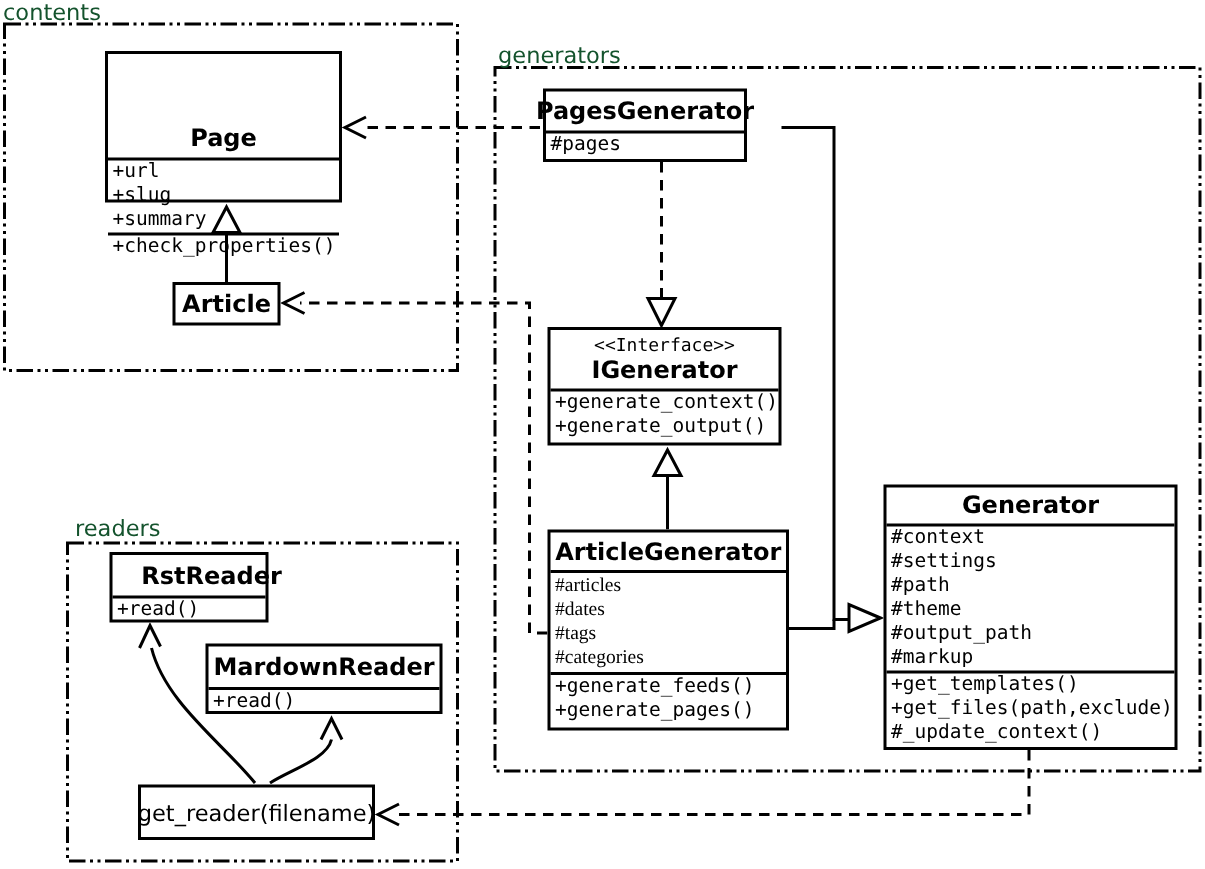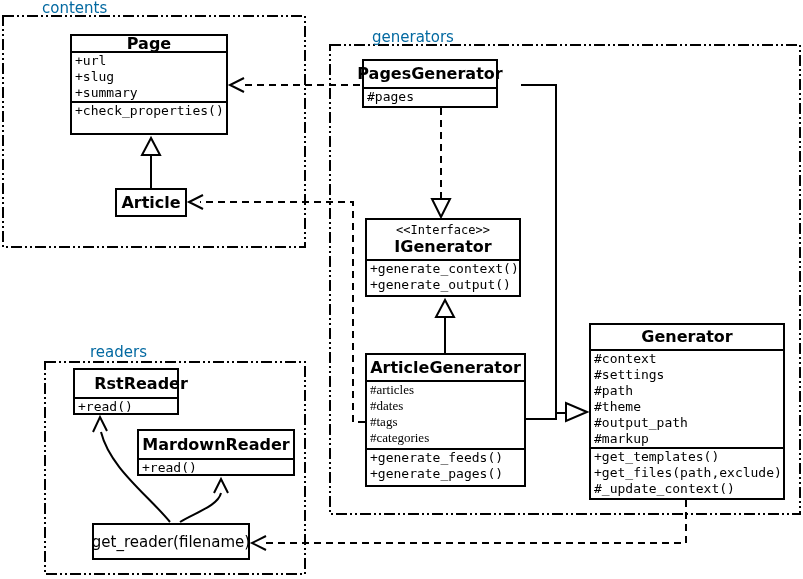--- a/index.html
+++ b/index.html
@@ -1,21 +1,21 @@
 <!DOCTYPE html>
 <html><head>
 <meta charset="utf-8">
 <style>
   html,body{margin:0;padding:0;background:#ffffff;}
   .canvas{
     position:relative;width:803px;height:579px;background:#ffffff;
     font-family:"DejaVu Sans",sans-serif;color:#000;overflow:hidden;
   }
   .overlay{position:absolute;left:0;top:0;width:803px;height:579px;}
-  .pkg-label{position:absolute;font-size:15px;line-height:15px;color:#0369a1;white-space:nowrap;margin-left:40px;}
+  .pkg-label{position:absolute;font-size:15px;line-height:15px;color:#14532d;white-space:nowrap;}
   .cls{
     position:absolute;background:#ffffff;border:2px solid #000;box-sizing:border-box;
     display:flex;flex-direction:column;z-index:2;
   }
   .cls-title{
     flex:none;display:flex;flex-direction:column;align-items:center;justify-content:center;
     font-weight:bold;font-size:16px;line-height:18px;text-align:center;
     border-bottom:2px solid #000;box-sizing:border-box;white-space:nowrap;
   }
   .cls-title.no-divider{border-bottom:none;}
@@ -91,21 +91,21 @@
       <path class="ln" d="M 180,522 C 194,513 218,506 221,493"></path>
       <polyline class="vhead" points="214,493 221,479 228,493"></polyline>
     </g>
   </svg>
 
   <div class="pkg-label" style="left:2px;top:1px;">contents</div>
   <div class="pkg-label" style="left:332px;top:30px;">generators</div>
   <div class="pkg-label" style="left:50px;top:345px;">readers</div>
 
   <div class="cls" style="left:70px;top:34px;width:158px;height:101px;">
-    <div class="cls-title" style="height:17px;">Page</div>
+    <div class="cls-title" style="height:29px;margin-top:42px;">Page</div>
     <div class="sec mid" style="height:50px;">
       <div>+url</div>
       <div>+slug</div>
       <div>+summary</div>
     </div>
     <div class="sec">
       <div>+check_properties()</div>
     </div>
   </div>
 

